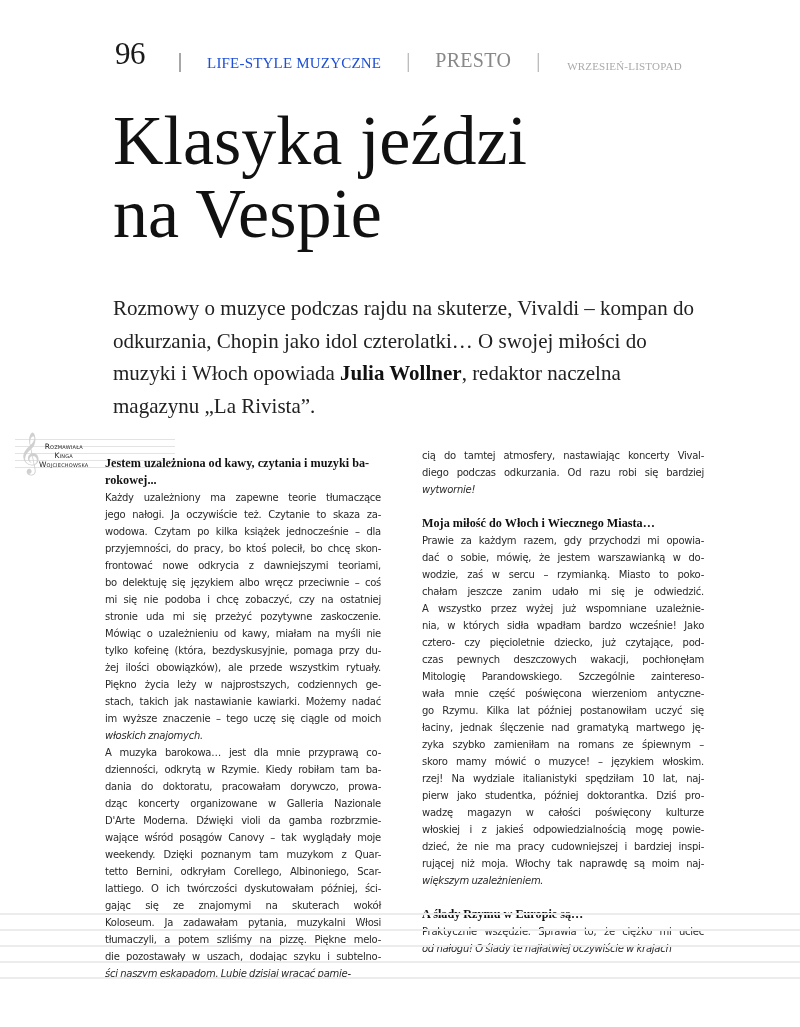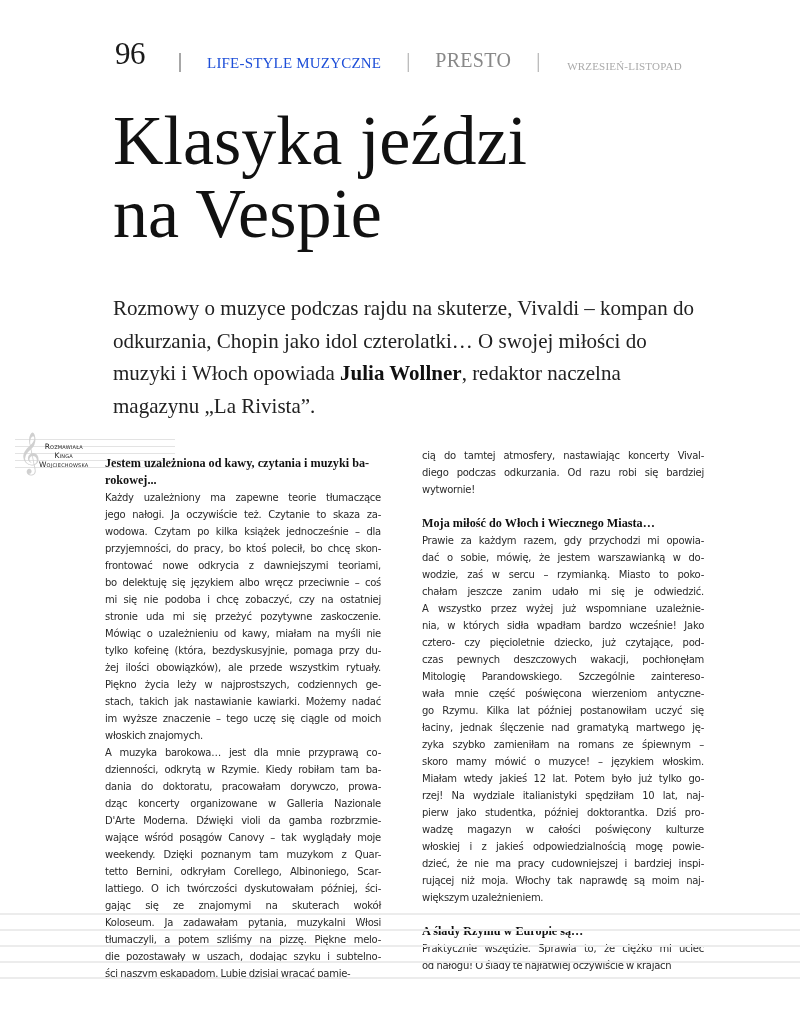--- a/index.html
+++ b/index.html
@@ -30,21 +30,21 @@
     .byline { position: absolute; left: 24px; top: 4px; font-size: 7.5px; line-height: 9px; color: #222; font-variant: small-caps; letter-spacing: 0.2px; }
     .byline div { margin: 0; }
 
     
     .column { position: absolute; top: 447px; width: 276px; }
     .col-left { left: 105px; margin-top: 8px; }
     .col-right { left: 422px; width: 282px; }
     .q { font-family: "Liberation Serif", "DejaVu Serif", serif; font-weight: bold; font-size: 12.2px; line-height: 17px; color: #111; margin: 0; }
     .p { font-family: "DejaVu Sans", "Liberation Sans", sans-serif; font-size: 10px; line-height: 17px; color: #2a2a2a; margin: 0; text-align: justify; letter-spacing: -0.25px; word-spacing: -0.5px; }
     .p span { display: block; white-space: nowrap; text-align-last: justify; }
-    .p span.last { text-align-last: left; }
+    .p span.last { text-align-last: left; font-style: italic; }
     .gap { height: 17px; }
 
     
     .staff-line { position: absolute; left: 0; width: 800px; height: 2px; background: #ececec; }
   </style>
 </head>
 <body>
 
 <div class="running-header serif">
   <span class="page-num">96</span>
@@ -133,21 +133,20 @@
       <span>A wszystko przez wyżej już wspomniane uzależnie-</span>
       <span>nia, w których sidła wpadłam bardzo wcześnie! Jako</span>
       <span>cztero- czy pięcioletnie dziecko, już czytające, pod-</span>
       <span>czas pewnych deszczowych wakacji, pochłonęłam</span>
       <span>Mitologię Parandowskiego. Szczególnie zaintereso-</span>
       <span>wała mnie część poświęcona wierzeniom antyczne-</span>
       <span>go Rzymu. Kilka lat później postanowiłam uczyć się</span>
       <span>łaciny, jednak ślęczenie nad gramatyką martwego ję-</span>
       <span>zyka szybko zamieniłam na romans ze śpiewnym –</span>
       <span>skoro mamy mówić o muzyce! – językiem włoskim.</span>
-      <span>Miałam wtedy jakieś 12 lat. Potem było już tylko go-</span>
       <span>rzej! Na wydziale italianistyki spędziłam 10 lat, naj-</span>
       <span>pierw jako studentka, później doktorantka. Dziś pro-</span>
       <span>wadzę magazyn w całości poświęcony kulturze</span>
       <span>włoskiej i z jakieś odpowiedzialnością mogę powie-</span>
       <span>dzieć, że nie ma pracy cudowniejszej i bardziej inspi-</span>
       <span>rującej niż moja. Włochy tak naprawdę są moim naj-</span>
       <span class="last">większym uzależnieniem.</span>
     </div>
   <div class="gap"></div>
   <div class="q">A ślady Rzymu w Europie są…</div>

